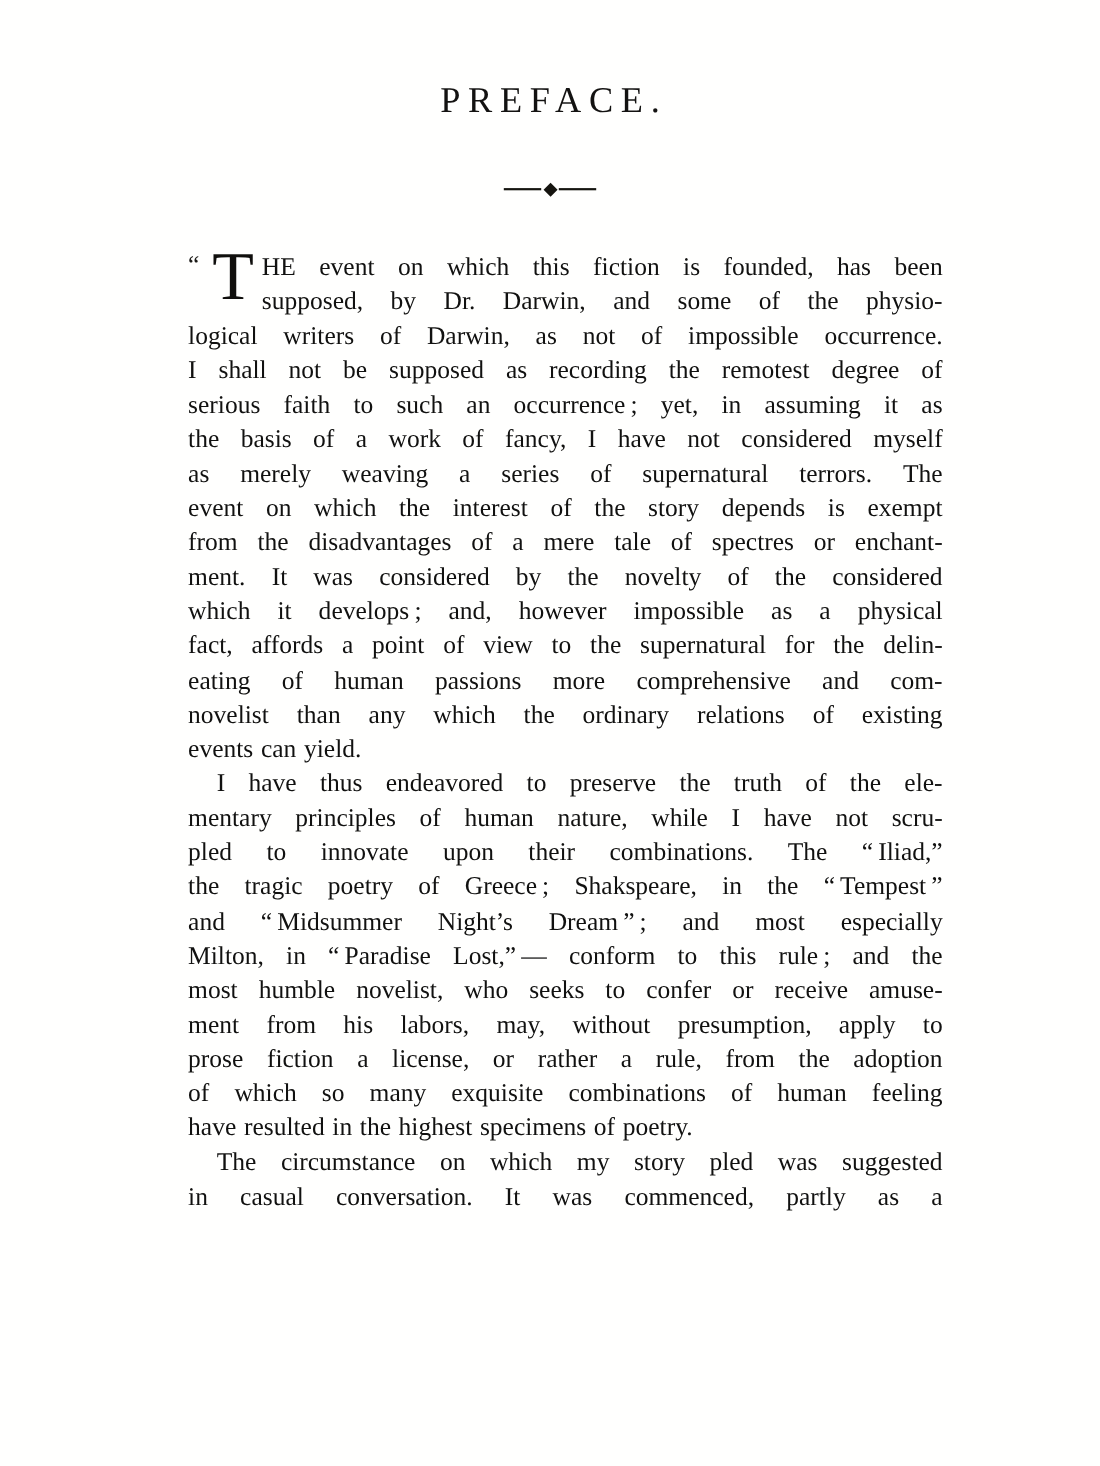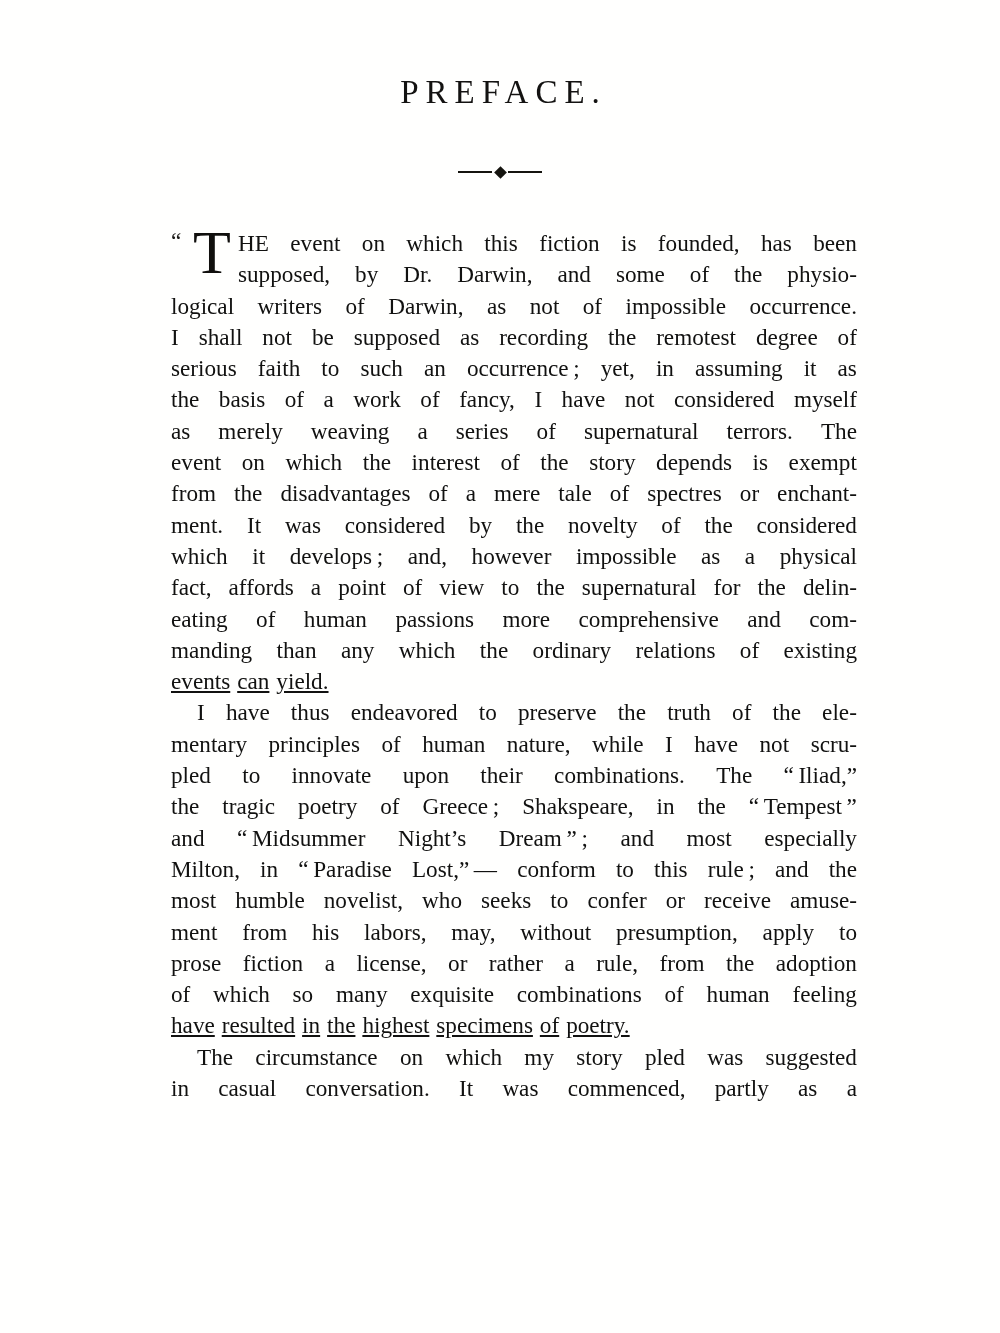--- a/index.html
+++ b/index.html
@@ -76,21 +76,21 @@
   
   .line {
     display: flex;
     width: 100%;
     white-space: pre;
   }
   .line > span { white-space: pre; }
   
   .line.just { justify-content: space-between; }
   
-  .line.last { justify-content: flex-start; text-decoration: underline; }
+  .line.last { justify-content: flex-start; }
   .line.last > span + span { margin-left: 0.30em; }
 
   
   .line.indent { padding-left: 26px; width: calc(100% - 26px); }
 
   
   .line.clear-cap { padding-left: 67px; width: calc(100% - 67px); }
 
   
   .dropcap-wrap {
@@ -144,21 +144,21 @@
       <div class="line just"><span>I</span><span>shall</span><span>not</span><span>be</span><span>supposed</span><span>as</span><span>recording</span><span>the</span><span>remotest</span><span>degree</span><span>of</span></div>
       <div class="line just"><span>serious</span><span>faith</span><span>to</span><span>such</span><span>an</span><span>occurrence ;</span><span>yet,</span><span>in</span><span>assuming</span><span>it</span><span>as</span></div>
       <div class="line just"><span>the</span><span>basis</span><span>of</span><span>a</span><span>work</span><span>of</span><span>fancy,</span><span>I</span><span>have</span><span>not</span><span>considered</span><span>myself</span></div>
       <div class="line just"><span>as</span><span>merely</span><span>weaving</span><span>a</span><span>series</span><span>of</span><span>supernatural</span><span>terrors.</span><span>The</span></div>
       <div class="line just"><span>event</span><span>on</span><span>which</span><span>the</span><span>interest</span><span>of</span><span>the</span><span>story</span><span>depends</span><span>is</span><span>exempt</span></div>
       <div class="line just"><span>from</span><span>the</span><span>disadvantages</span><span>of</span><span>a</span><span>mere</span><span>tale</span><span>of</span><span>spectres</span><span>or</span><span>enchant-</span></div>
       <div class="line just"><span>ment.</span><span>It</span><span>was</span><span>considered</span><span>by</span><span>the</span><span>novelty</span><span>of</span><span>the</span><span>considered</span></div>
       <div class="line just"><span>which</span><span>it</span><span>develops ;</span><span>and,</span><span>however</span><span>impossible</span><span>as</span><span>a</span><span>physical</span></div>
       <div class="line just"><span>fact,</span><span>affords</span><span>a</span><span>point</span><span>of</span><span>view</span><span>to</span><span>the</span><span>supernatural</span><span>for</span><span>the</span><span>delin-</span></div>
       <div class="line just"><span>eating</span><span>of</span><span>human</span><span>passions</span><span>more</span><span>comprehensive</span><span>and</span><span>com-</span></div>
-      <div class="line just"><span>manding</span><span>than</span><span>any</span><span>which</span><span>the</span><span>ordinary</span><span>relations</span><span>of</span><span>existing</span></div>
+      <div class="line just"><span>novelist</span><span>than</span><span>any</span><span>which</span><span>the</span><span>ordinary</span><span>relations</span><span>of</span><span>existing</span></div>
       <div class="line last"><span>events</span><span>can</span><span>yield.</span></div>
       <div class="line just indent"><span>I</span><span>have</span><span>thus</span><span>endeavored</span><span>to</span><span>preserve</span><span>the</span><span>truth</span><span>of</span><span>the</span><span>ele-</span></div>
       <div class="line just"><span>mentary</span><span>principles</span><span>of</span><span>human</span><span>nature,</span><span>while</span><span>I</span><span>have</span><span>not</span><span>scru-</span></div>
       <div class="line just"><span>pled</span><span>to</span><span>innovate</span><span>upon</span><span>their</span><span>combinations.</span><span>The</span><span>“ Iliad,”</span></div>
       <div class="line just"><span>the</span><span>tragic</span><span>poetry</span><span>of</span><span>Greece ;</span><span>Shakspeare,</span><span>in</span><span>the</span><span>“ Tempest ”</span></div>
       <div class="line just"><span>and</span><span>“ Midsummer</span><span>Night’s</span><span>Dream ” ;</span><span>and</span><span>most</span><span>especially</span></div>
       <div class="line just"><span>Milton,</span><span>in</span><span>“ Paradise</span><span>Lost,” —</span><span>conform</span><span>to</span><span>this</span><span>rule ;</span><span>and</span><span>the</span></div>
       <div class="line just"><span>most</span><span>humble</span><span>novelist,</span><span>who</span><span>seeks</span><span>to</span><span>confer</span><span>or</span><span>receive</span><span>amuse-</span></div>
       <div class="line just"><span>ment</span><span>from</span><span>his</span><span>labors,</span><span>may,</span><span>without</span><span>presumption,</span><span>apply</span><span>to</span></div>
       <div class="line just"><span>prose</span><span>fiction</span><span>a</span><span>license,</span><span>or</span><span>rather</span><span>a</span><span>rule,</span><span>from</span><span>the</span><span>adoption</span></div>

